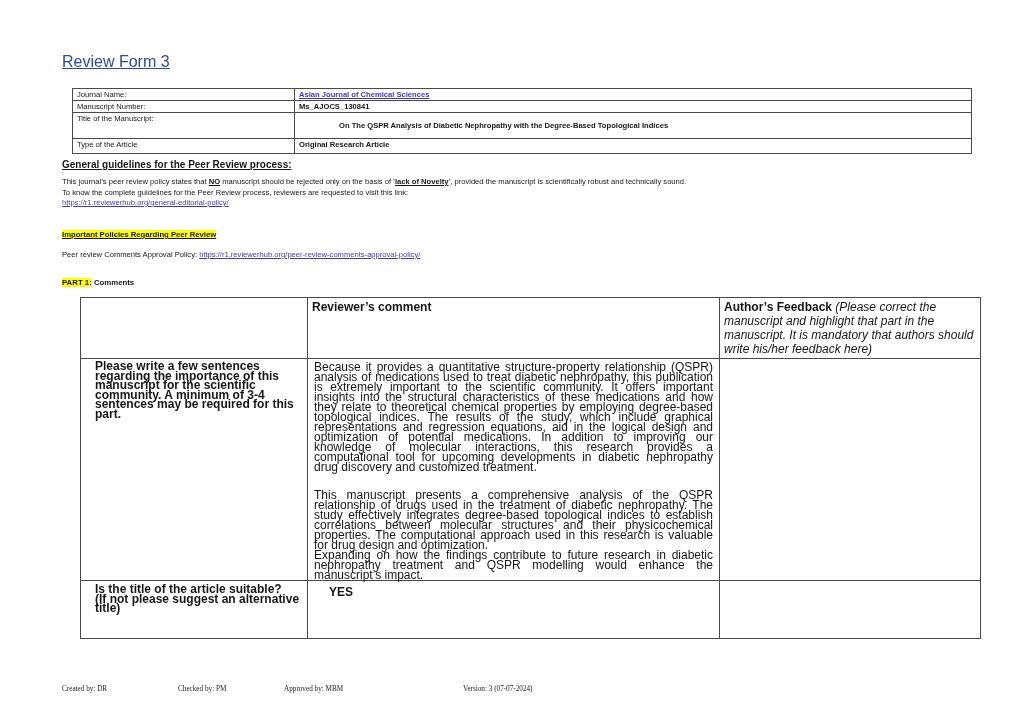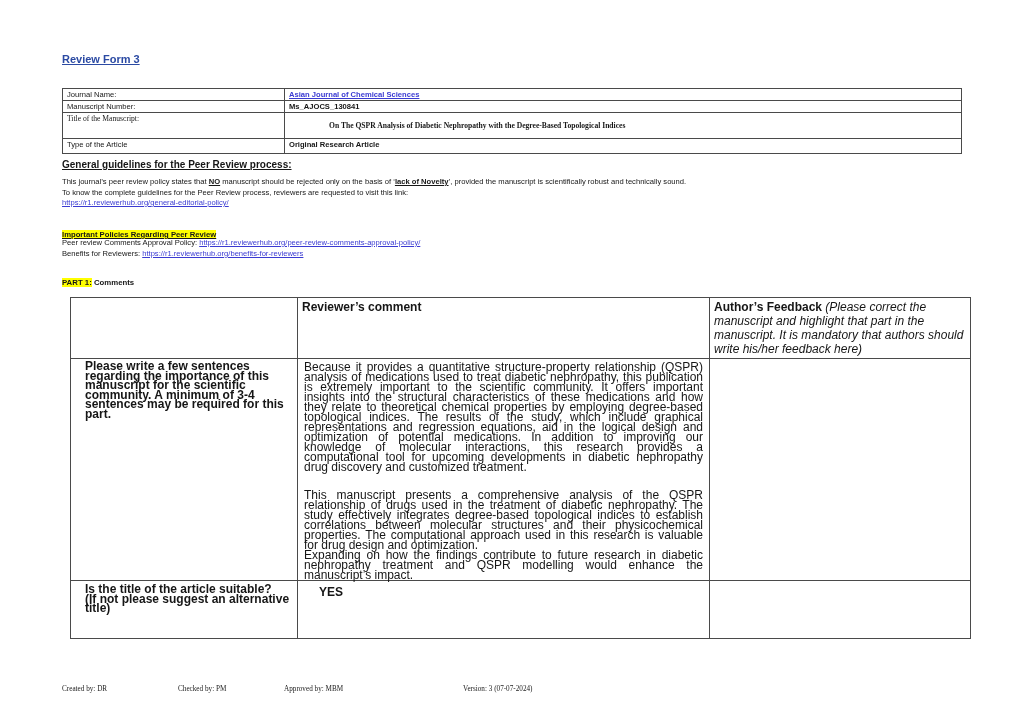--- a/index.html
+++ b/index.html
@@ -9,48 +9,48 @@
     background: #ffffff;
     font-family: "Liberation Sans", sans-serif;
     color: #161616;
     overflow: hidden;
   }
   .page { position: absolute; left: 62px; top: 0; width: 900px; height: 724px; }
   .abs { position: absolute; }
 
   .doc-title {
     top: 53px; left: 0;
-    font-size: 11px; font-weight: bold;
+    font-size: 16px; font-weight: normal;
     color: #2b4aa3; text-decoration: underline;
   }
 
-  table { border-collapse: collapse; table-layout: fixed; width: 900px; }
+  table { border-collapse: collapse; table-layout: fixed; width: 900px; margin-left: 10px; }
   td { border: 1px solid #4a4a4a; vertical-align: top; padding: 1px 4px; }
 
   .info-table { top: 88px; left: 0; font-size: 7.6px; }
   .info-table .lbl { width: 222px; }
   .info-table .val { font-weight: bold; }
   .info-table .r1 td { height: 11px; }
   .info-table .r2 td { height: 11px; }
-  .info-table .r3 td { height: 26px; font-family: Liberation Serif, serif; }
+  .info-table .r3 td { height: 26px; }
   .info-table .r3 .val { vertical-align: middle; padding-left: 44px; }
   .info-table .r4 td { height: 15px; }
   .link {
     color: #3a3ad2; text-decoration: underline; cursor: pointer;
   }
   .info-table .val .link { font-weight: bold; }
 
   .guide-head { top: 159px; left: 0; font-size: 10px; font-weight: bold; text-decoration: underline; }
   .guide-body { top: 177px; left: 0; font-size: 7.6px; line-height: 10.5px; width: 900px; }
   .b-u { font-weight: bold; text-decoration: underline; }
 
   .policies-head { top: 230px; left: 0; font-size: 7.7px; }
   .hl { background: #ffff00; }
   .policies-head .hl { font-weight: bold; text-decoration: underline; }
-  .policies-body { top: 237px; left: 0; font-size: 7.6px; line-height: 11px; }
+  .policies-body { top: 249px; left: 0; font-size: 7.6px; line-height: 11px; }
 
   .part1 { top: 278px; left: 0; font-size: 7.8px; font-weight: bold; }
 
   .comments-table { top: 297px; left: 8px; font-size: 12px; }
   .comments-table .c1 { width: 227px; }
   .comments-table .c2 { width: 412px; }
   .comments-table .c3 { width: 261px; }
   .comments-table .hdr td { height: 30px; padding: 2px 4px; }
   .comments-table .hdr .rev { font-weight: bold; }
   .comments-table .hdr .auth .bold-part { font-weight: bold; }
@@ -104,21 +104,20 @@
   <div class="abs guide-body">
     <div><span>This journal’s peer review policy states that </span><span class="b-u">NO</span><span> manuscript should be rejected only on the basis of ‘</span><span class="b-u">lack of Novelty</span><span>’, provided the manuscript is scientifically robust and technically sound.</span></div>
     <div>To know the complete guidelines for the Peer Review process, reviewers are requested to visit this link:</div>
     <div><span class="link">https://r1.reviewerhub.org/general-editorial-policy/</span></div>
   </div>
 
   <div class="abs policies-head"><span class="hl">Important Policies Regarding Peer Review</span></div>
 
   <div class="abs policies-body">
     <div><span>Peer review Comments Approval Policy: </span><span class="link">https://r1.reviewerhub.org/peer-review-comments-approval-policy/</span></div>
-    <div><span>Benefits for Reviewers: </span><span class="link">https://r1.reviewerhub.org/benefits-for-reviewers</span></div>
   </div>
 
   <div class="abs part1"><span class="hl">PART 1:</span><span> Comments</span></div>
 
   <table class="abs comments-table">
     <colgroup>
         <col class="c1">
         <col class="c2">
         <col class="c3">
       </colgroup>

